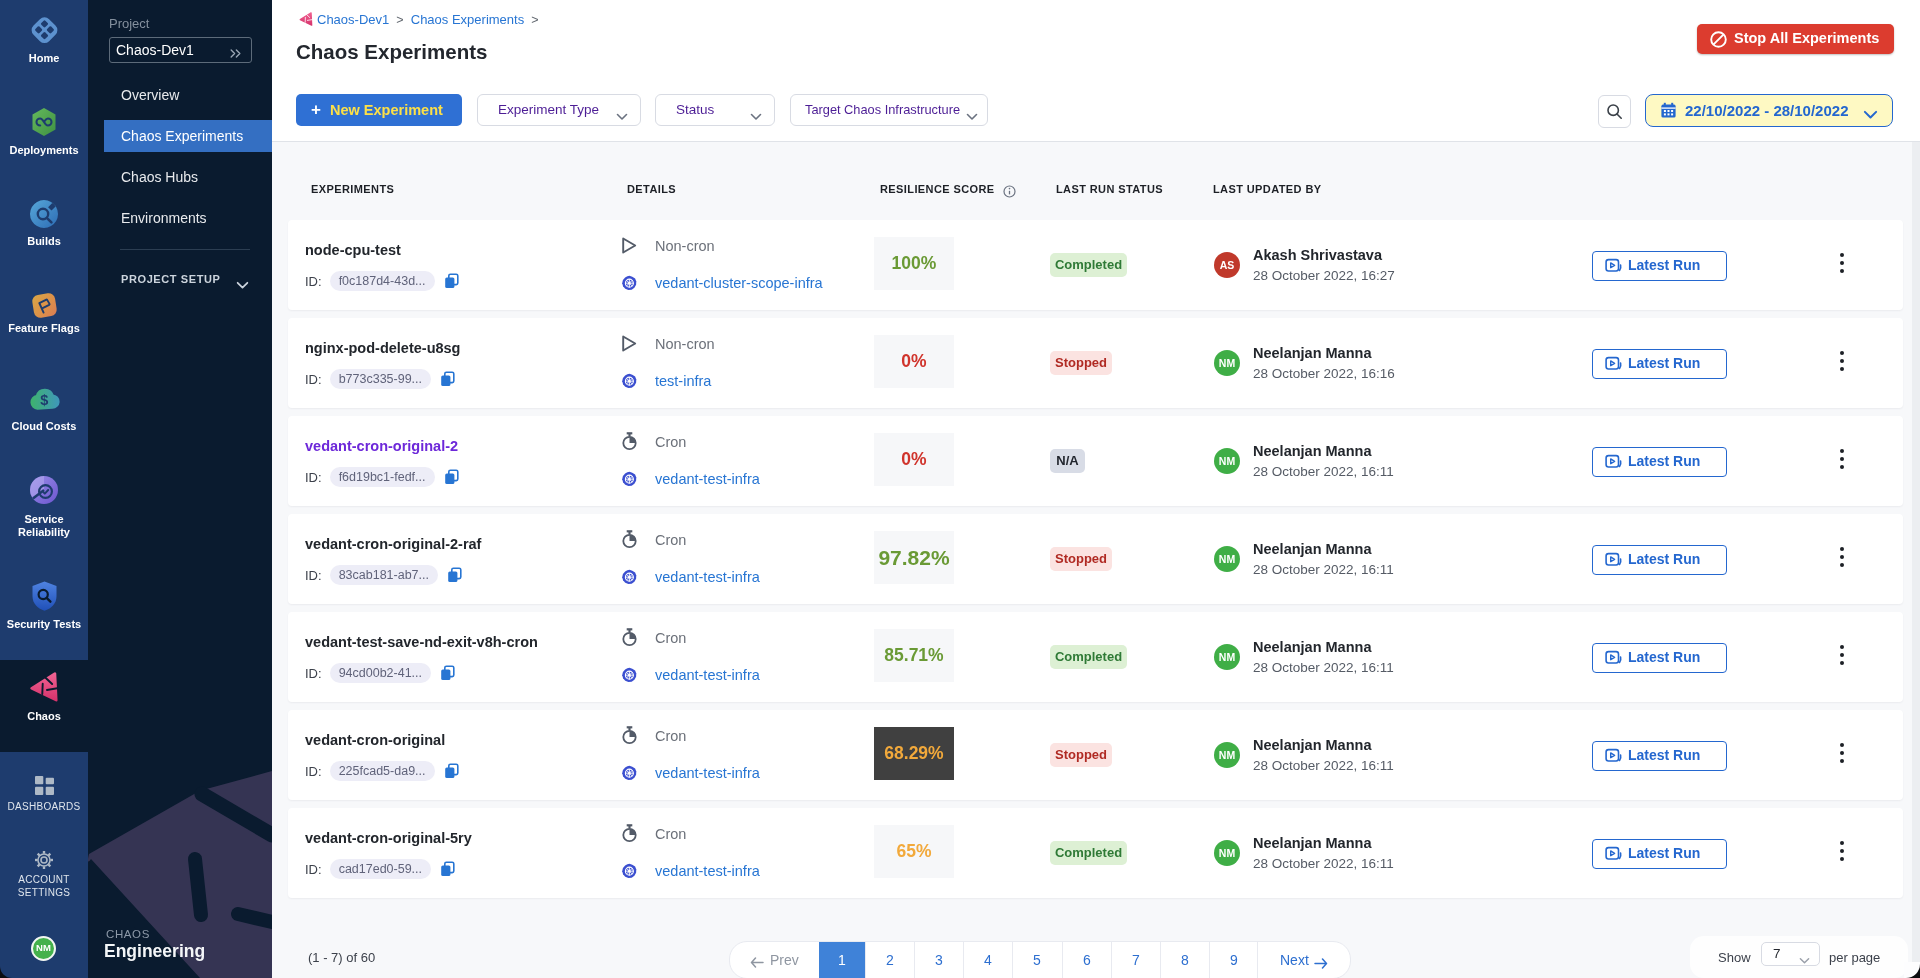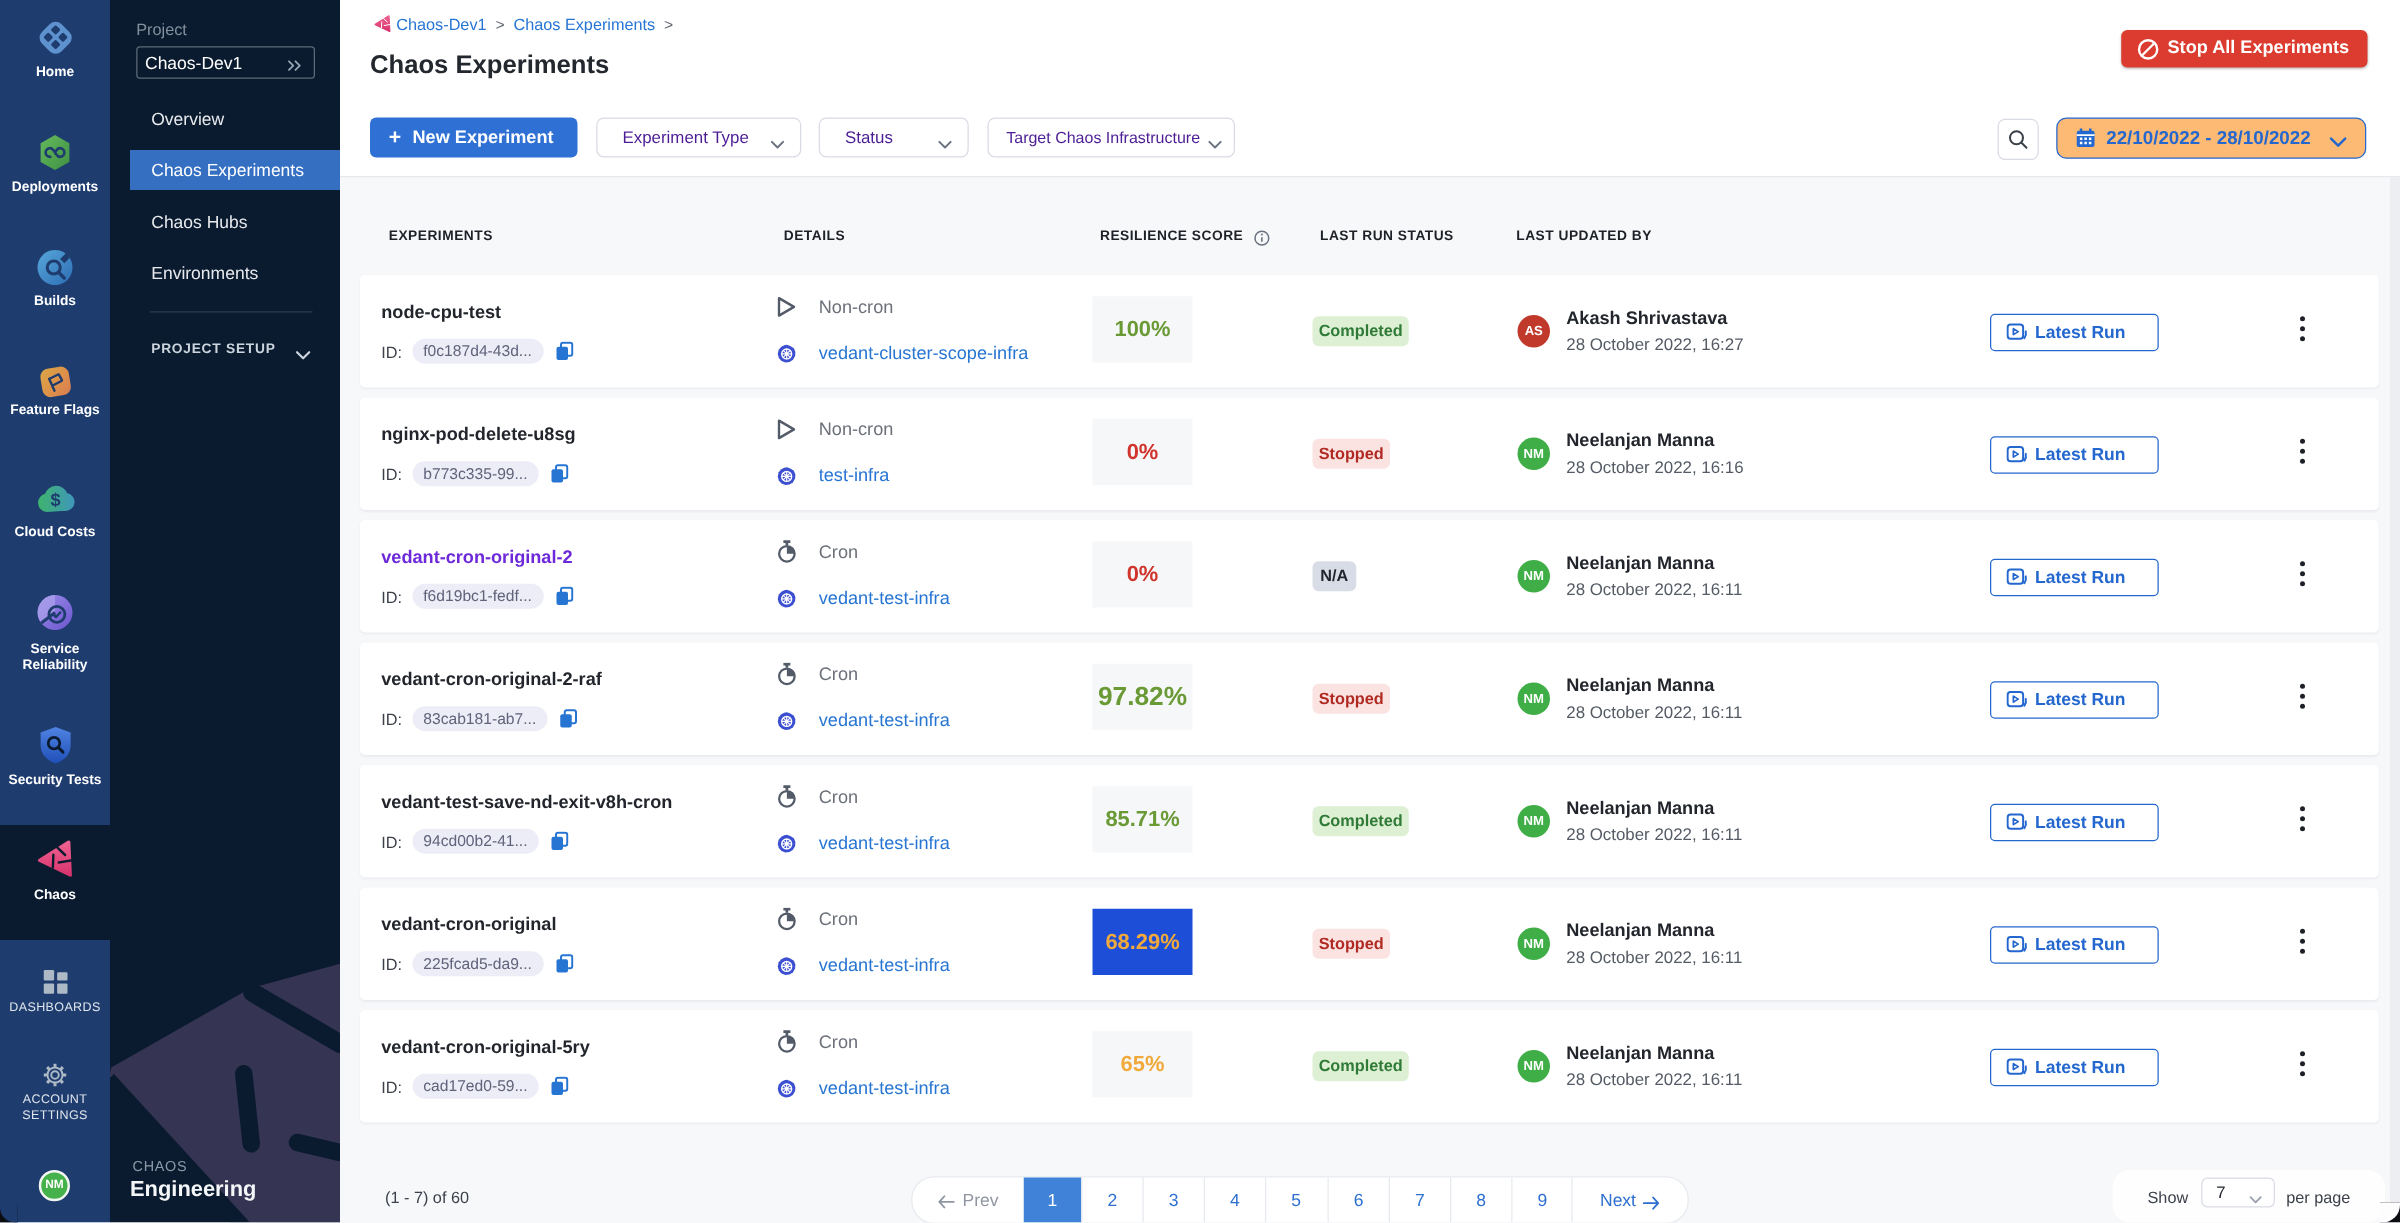--- a/index.html
+++ b/index.html
@@ -179,21 +179,21 @@
 <div style="position:absolute;left:24px;top:40px;font-size:20.5px;font-weight:bold;color:#23272e;">Chaos Experiments</div>
 <div style="position:absolute;left:1425px;top:24px;width:197px;height:30px;background:#dc3c2f;border-radius:5px;box-shadow:0 1px 2px rgba(0,0,0,0.25);">
   <div style="position:absolute;left:12px;top:5.5px;"><svg width="19" height="19" viewBox="0 0 19 19">
 <circle cx="9.5" cy="9.5" r="7.3" fill="none" stroke="#ffffff" stroke-width="1.9"></circle>
 <line x1="4.6" y1="14.4" x2="14.4" y2="4.6" stroke="#ffffff" stroke-width="1.9"></line>
 </svg></div>
   <div style="position:absolute;left:37px;top:6px;font-size:14.5px;font-weight:bold;color:#fff;">Stop All Experiments</div>
 </div>
 <div style="position:absolute;left:24px;top:94px;width:166px;height:32px;background:#2f70d4;border-radius:5px;">
   <div style="position:absolute;left:15px;top:6px;font-size:17px;font-weight:bold;color:#fff;">+</div>
-  <div style="position:absolute;left:34px;top:8px;font-size:14.5px;font-weight:bold;color:#ffffff;">New Experiment</div>
+  <div style="position:absolute;left:34px;top:8px;font-size:14.5px;font-weight:bold;color:#fde047;">New Experiment</div>
 </div>
 <div class="drop" style="left:205px;width:164px;">
       <span>Experiment Type</span>
       <i><svg width="12" height="8" viewBox="0 0 12 8">
           <path d="M1.5 1.5 L6 6 L10.5 1.5" fill="none" stroke="#6b7280" stroke-width="1.6" stroke-linecap="round" stroke-linejoin="round"></path>
         </svg></i>
     </div>
 <div class="drop" style="left:383px;width:120px;">
       <span>Status</span>
       <i><svg width="12" height="8" viewBox="0 0 12 8">
@@ -205,21 +205,21 @@
       <i style="right:9px;"><svg width="12" height="8" viewBox="0 0 12 8">
           <path d="M1.5 1.5 L6 6 L10.5 1.5" fill="none" stroke="#6b7280" stroke-width="1.6" stroke-linecap="round" stroke-linejoin="round"></path>
         </svg></i>
     </div>
 <div style="position:absolute;left:1326px;top:95px;width:31px;height:31px;border:1px solid #d8dbe3;border-radius:6px;background:#fff;">
   <div style="position:absolute;left:7px;top:7px;"><svg width="17" height="17" viewBox="0 0 17 17">
 <circle cx="7.2" cy="7.2" r="5.2" fill="none" stroke="#3a4048" stroke-width="1.6"></circle>
 <line x1="11.2" y1="11.2" x2="15.2" y2="15.2" stroke="#3a4048" stroke-width="1.6" stroke-linecap="round"></line>
 </svg></div>
 </div>
-<div style="position:absolute;left:1373px;top:94px;width:248px;height:33px;border:1.5px solid #2467cf;border-radius:8px;background:#fdba74;box-sizing:border-box;">
+<div style="position:absolute;left:1373px;top:94px;width:248px;height:33px;border:1.5px solid #2467cf;border-radius:8px;background:#fef9c3;box-sizing:border-box;">
   <div style="position:absolute;left:14px;top:7px;"><svg width="17" height="17" viewBox="0 0 17 17">
 <rect x="1.4" y="2.6" width="14.2" height="13" rx="1.6" fill="#2467cf"></rect>
 <line x1="4.8" y1="0.8" x2="4.8" y2="4.2" stroke="#2467cf" stroke-width="2"></line>
 <line x1="12.2" y1="0.8" x2="12.2" y2="4.2" stroke="#2467cf" stroke-width="2"></line>
 <line x1="1.4" y1="6.1" x2="15.6" y2="6.1" stroke="#ffffff" stroke-width="1.3"></line>
 <g fill="#ffffff">
             <rect x="3.9" y="8" width="2" height="2"></rect>
             <rect x="7.5" y="8" width="2" height="2"></rect>
             <rect x="11.1" y="8" width="2" height="2"></rect>
             <rect x="3.9" y="11.4" width="2" height="2"></rect>
@@ -483,21 +483,21 @@
 <path d="M8.5 11 L8.5 4.8 A6.2 6.2 0 0 1 14.7 11 Z" fill="#535b68"></path>
 </svg></div>
   <div style="position:absolute;left:367px;top:18px;font-size:14.5px;color:#6b7079;">Cron</div>
   <div style="position:absolute;left:333px;top:55px;"><svg width="17" height="17" viewBox="0 0 24 24">
 <path d="M12 1.2 L15.9 2.5 L19.9 5.0 L21.6 9.2 L21.3 13.9 L18.9 18.0 L15.0 20.7 L10.4 21.2 L6.0 19.5 L2.9 16.0 L1.7 11.5 L2.7 6.9 L5.8 3.4 L9.0 1.6 Z" fill="#3b4fd0"></path>
 <circle cx="11.8" cy="11.5" r="5.6" fill="none" stroke="#ffffff" stroke-width="1.6"></circle>
 <circle cx="11.8" cy="11.5" r="1.7" fill="#ffffff"></circle>
 <path d="M11.8 5.6 L11.8 17.4 M5.9 11.5 L17.7 11.5 M7.6 7.3 L16.0 15.7 M16.0 7.3 L7.6 15.7" stroke="#ffffff" stroke-width="1.3"></path>
 </svg></div>
   <div style="position:absolute;left:367px;top:55px;font-size:14.5px;color:#2775d3;">vedant-test-infra</div>
-  <div style="position:absolute;left:586px;top:17px;width:80px;height:53px;background:#1d4ed8;text-align:center;line-height:53px;font-size:17.5px;font-weight:bold;color:#f2a93b;">68.29%</div>
+  <div style="position:absolute;left:586px;top:17px;width:80px;height:53px;background:#404040;text-align:center;line-height:53px;font-size:17.5px;font-weight:bold;color:#f2a93b;">68.29%</div>
   <div style="position:absolute;left:762px;top:33px;width:62px;height:24px;background:#fbe3e1;border-radius:5px;text-align:center;line-height:24px;font-size:13px;font-weight:bold;color:#b02a23;">Stopped</div>
   <div style="position:absolute;left:926px;top:32px;width:26px;height:26px;border-radius:50%;background:#3fae46;text-align:center;line-height:26px;font-size:10.5px;font-weight:bold;color:#fff;">NM</div>
   <div style="position:absolute;left:965px;top:27px;font-size:14.5px;font-weight:bold;color:#22262c;">Neelanjan Manna</div>
   <div style="position:absolute;left:965px;top:48px;font-size:13.5px;color:#555b65;">28 October 2022, 16:11</div>
   <div style="position:absolute;left:1304px;top:31px;width:135px;height:30px;border:1.5px solid #2467cf;border-radius:4px;box-sizing:border-box;">
     <div style="position:absolute;left:12px;top:6px;"><svg width="18" height="17" viewBox="0 0 18 17">
 <rect x="1.1" y="1.6" width="12.4" height="11.4" rx="2.4" fill="none" stroke="#2467cf" stroke-width="1.6"></rect>
 <path d="M5.7 4.9 L9.6 7.3 L5.7 9.7 Z" fill="none" stroke="#2467cf" stroke-width="1.4" stroke-linejoin="round"></path>
 <path d="M15.6 7.1 Q16.3 9.9 14.5 12.5" fill="none" stroke="#2467cf" stroke-width="1.6" stroke-linecap="round"></path>
 </svg></div>

